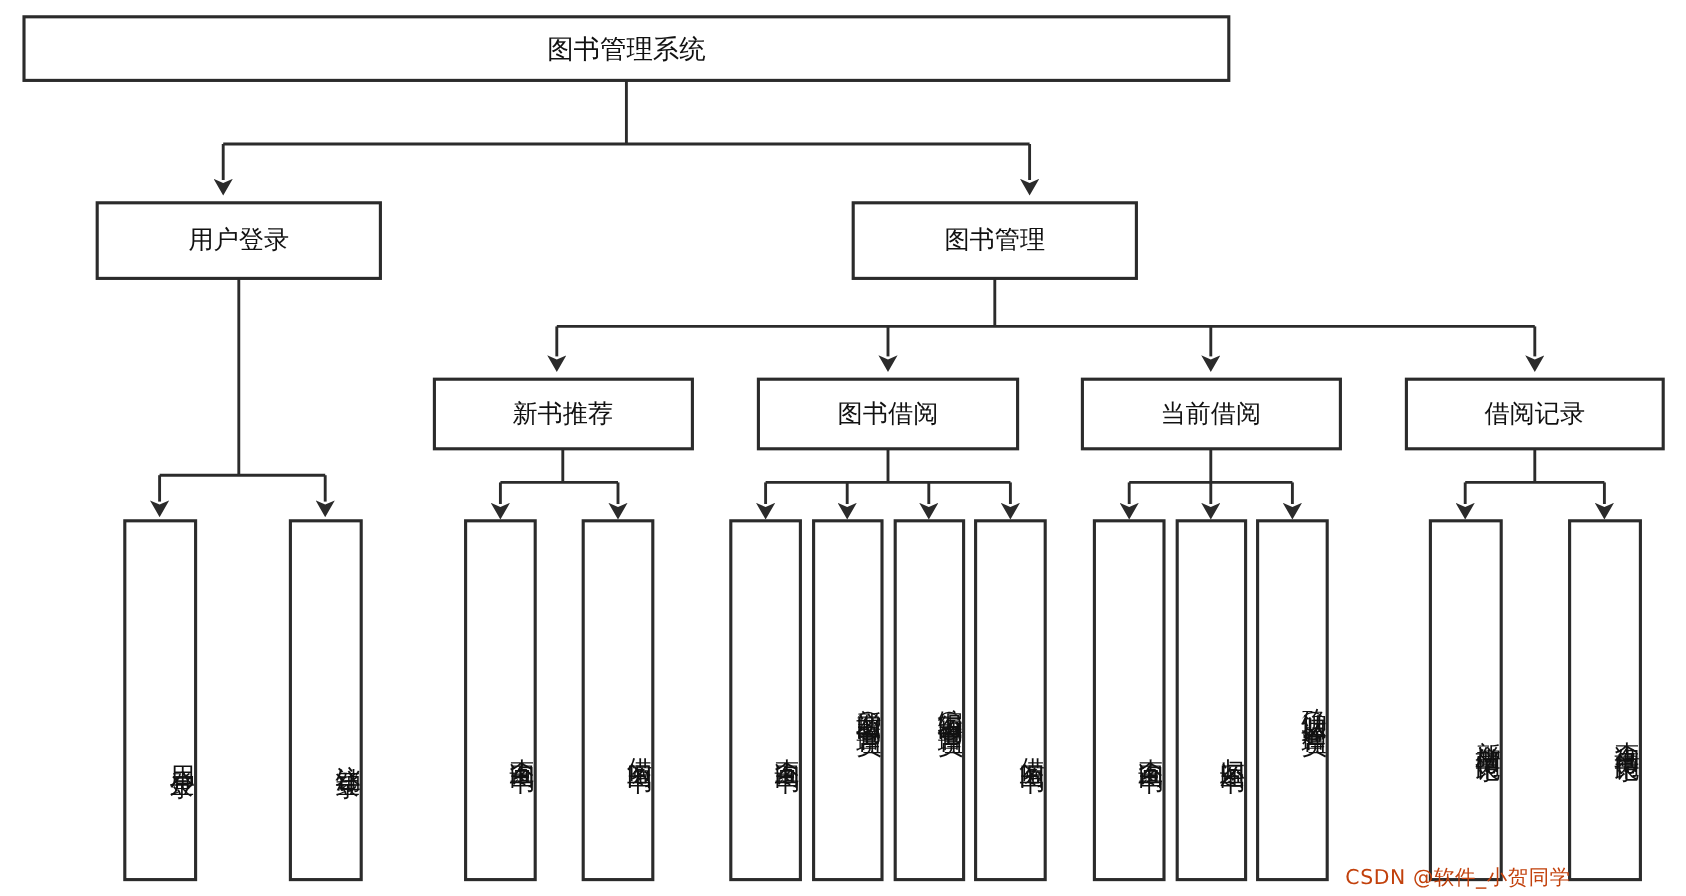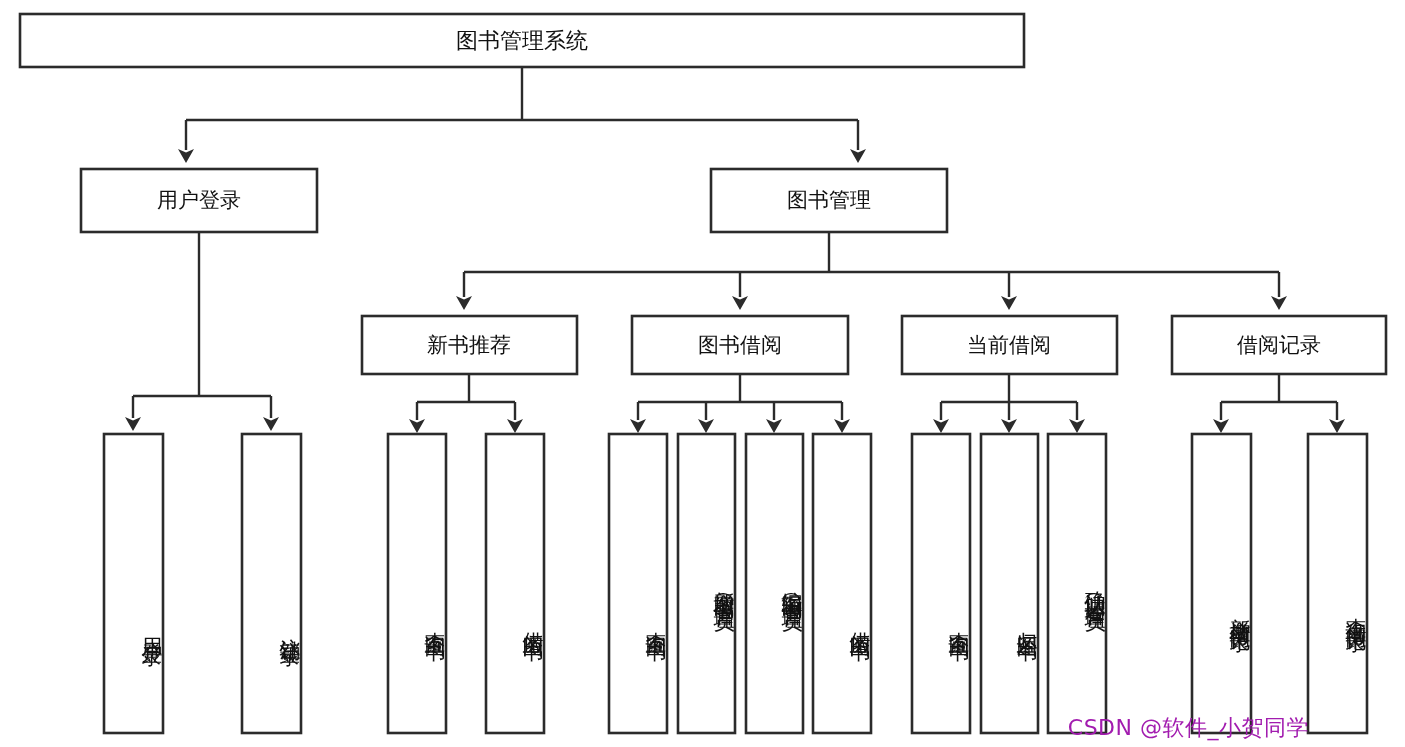--- a/index.html
+++ b/index.html
@@ -33,22 +33,22 @@
     white-space:nowrap;
     display:flex;
     align-items:flex-start;
     justify-content:center;
     pointer-events:none;
   }
   .watermark{
     position:absolute;
     right:8px;bottom:4px;
     font-family:"DejaVu Sans","Liberation Sans",sans-serif;
-    font-size:22px;
-    color:#a21caf;
+    font-size:17px;
+    color:#c2410c;
     letter-spacing:0.5px;
     white-space:nowrap;
   }
 </style>
 </head>
 <body>
 
 <div id="stage">
 
   <svg id="diagram" viewBox="0 0 1405 747">

